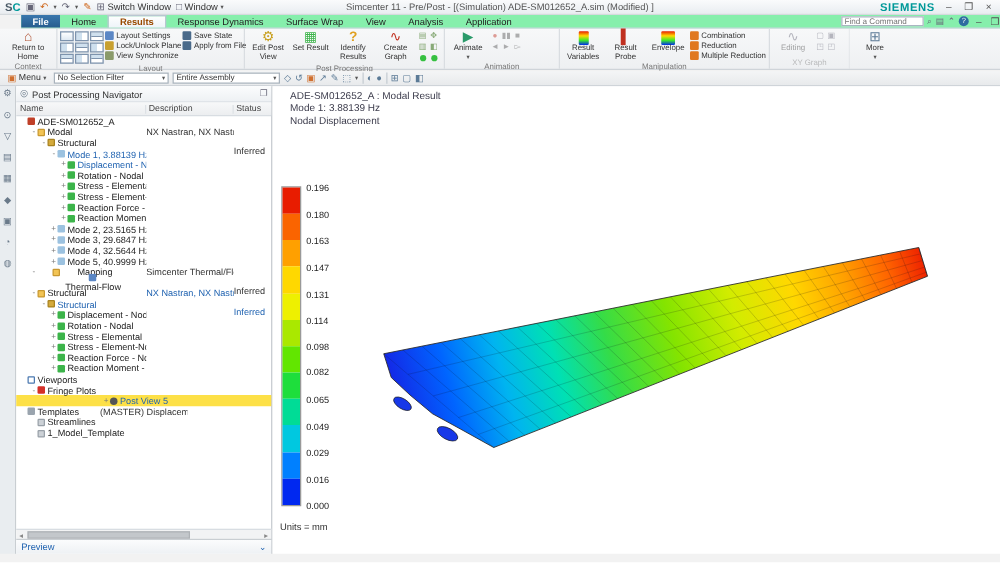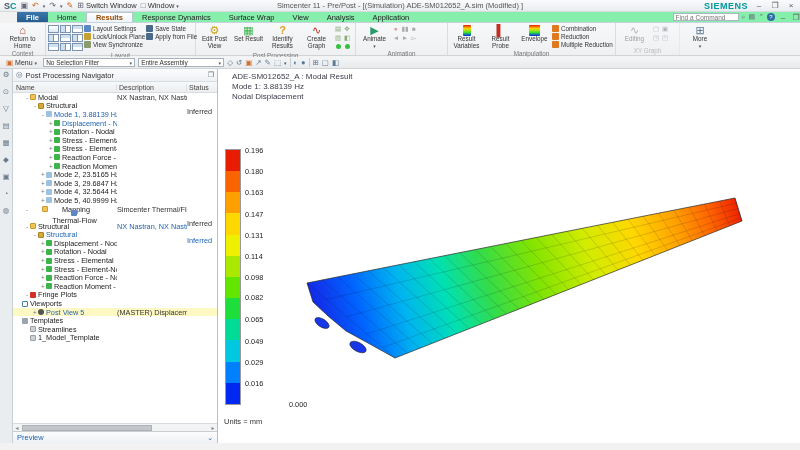--- a/index.html
+++ b/index.html
@@ -65,21 +65,21 @@
 
   #navigator { width:205px; background:#fff; border-right:1px solid #b9bfc5; display:flex; flex-direction:column; }
   #nav-header { height:13px; background:linear-gradient(#fbfcfd,#eef1f4); border-bottom:1px solid #d8dde2; display:flex; align-items:center; padding:0 3px; font-size:7.5px; color:#333; }
   #nav-header .spacer { flex:1; }
   #nav-colhead { height:11px; background:linear-gradient(#f7f8f9,#eceef0); border-bottom:1px solid #d8dde2; display:flex; font-size:7px; color:#444; align-items:center; }
   .col-name { width:104px; padding-left:3px; border-right:1px solid #dde1e5; }
   .col-desc { width:70px; padding-left:2px; border-right:1px solid #dde1e5; }
   .col-stat { flex:1; padding-left:2px; }
   #tree { flex:none; }
   .trow { height:8.6px; display:flex; align-items:center; font-size:7.3px; white-space:nowrap; }
-  .trow.sel { background:#fef9c3; }
+  .trow.sel { background:#fde047;flex-direction:column; }
   .tname { width:104px; overflow:hidden; display:flex; align-items:center; flex:none; }
   .tdesc { width:70px; overflow:hidden; color:#333; flex:none; }
   .tstat { flex:1; overflow:hidden; color:#333;margin-top:12px; }
   .exp { width:6px; flex:none; color:#777; font-size:6.5px; text-align:center; }
   .tico { width:6px; height:6px; border-radius:1px; margin-right:2px; flex:none; }
   .blue { color:#1f62b0; }
   .ic-sim{background:#c04028;} .ic-folder{background:#f2c455;border:1px solid #c89830;}
   .ic-structural{background:#d4aa3c;border:1px solid #a8821e;} .ic-mode{background:#9cc2e0;}
   .ic-result{background:#3cb44a;} .ic-thermal{background:#5b87c5;}
   .ic-imported{background:#d8c050;} .ic-viewports{background:#fff;border:1px solid #4a78b0;}
@@ -369,20 +369,29 @@
         <span class="spacer"></span>
         <span class="mini-ic">❐</span>
       </div>
       <div id="nav-colhead">
         <span class="col-name">Name</span>
         <span class="col-desc">Description</span>
         <span class="col-stat">Status</span>
       </div>
       <div id="tree">
           <div class="trow">
+            <div class="tname" style="padding-left: 3px;">
+              <span class="exp"></span>
+              <span class="tico ic-sim"></span>
+              <span>ADE-SM012652_A</span>
+            </div>
+            <div class="tdesc"></div>
+            <div class="tstat"></div>
+          </div>
+          <div class="trow">
             <div class="tname" style="padding-left: 11px;">
               <span class="exp">-</span>
               <span class="tico ic-folder"></span>
               <span>Modal</span>
             </div>
             <div class="tdesc">NX Nastran, NX Nastran - Structural</div>
             <div class="tstat"></div>
           </div>
           <div class="trow">
             <div class="tname" style="padding-left: 19px;">
@@ -576,33 +585,33 @@
           <div class="trow">
             <div class="tname" style="padding-left: 27px;">
               <span class="exp">+</span>
               <span class="tico ic-result"></span>
               <span>Reaction Moment - ...</span>
             </div>
             <div class="tdesc"></div>
             <div class="tstat"></div>
           </div>
           <div class="trow">
+            <div class="tname" style="padding-left: 3px;">
+              <span class="exp"></span>
+              <span class="tico ic-viewports"></span>
+              <span>Viewports</span>
+            </div>
+            <div class="tdesc"></div>
+            <div class="tstat"></div>
+          </div>
+          <div class="trow">
             <div class="tname" style="padding-left: 11px;">
               <span class="exp">-</span>
               <span class="tico ic-fringe"></span>
               <span>Fringe Plots</span>
-            </div>
-            <div class="tdesc"></div>
-            <div class="tstat"></div>
-          </div>
-          <div class="trow">
-            <div class="tname" style="padding-left: 3px;">
-              <span class="exp"></span>
-              <span class="tico ic-viewports"></span>
-              <span>Viewports</span>
             </div>
             <div class="tdesc"></div>
             <div class="tstat"></div>
           </div>
           <div class="trow sel">
             <div class="tname" style="padding-left: 19px;">
               <span class="exp">+</span>
               <span class="tico ic-postview"></span>
               <span class="blue">Post View 5</span>
             </div>
@@ -733,19 +742,19 @@
           <span class="clabel" style="top: 39.3333px;">0.163</span>
           <span class="clabel" style="top: 60.5px;">0.147</span>
           <span class="clabel" style="top: 81.6667px;">0.131</span>
           <span class="clabel" style="top: 102.833px;">0.114</span>
           <span class="clabel" style="top: 124px;">0.098</span>
           <span class="clabel" style="top: 144px;">0.082</span>
           <span class="clabel" style="top: 166.333px;">0.065</span>
           <span class="clabel" style="top: 187.5px;">0.049</span>
           <span class="clabel" style="top: 208.667px;">0.029</span>
           <span class="clabel" style="top: 229.833px;">0.016</span>
-          <span class="clabel" style="top: 251px; margin-left: 44px;">0.000</span>
+          <span class="clabel" style="top: 251px;">0.000</span>
         </div>
       <div id="vp-units">Units = mm</div>
     </div>
   </div>
 
 </div>
 
 </body></html>

